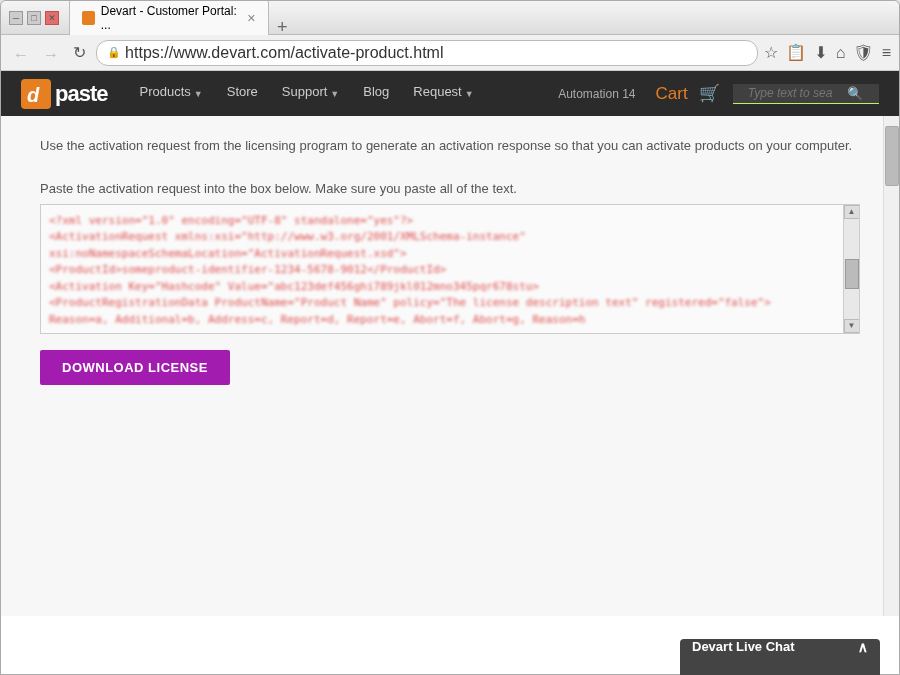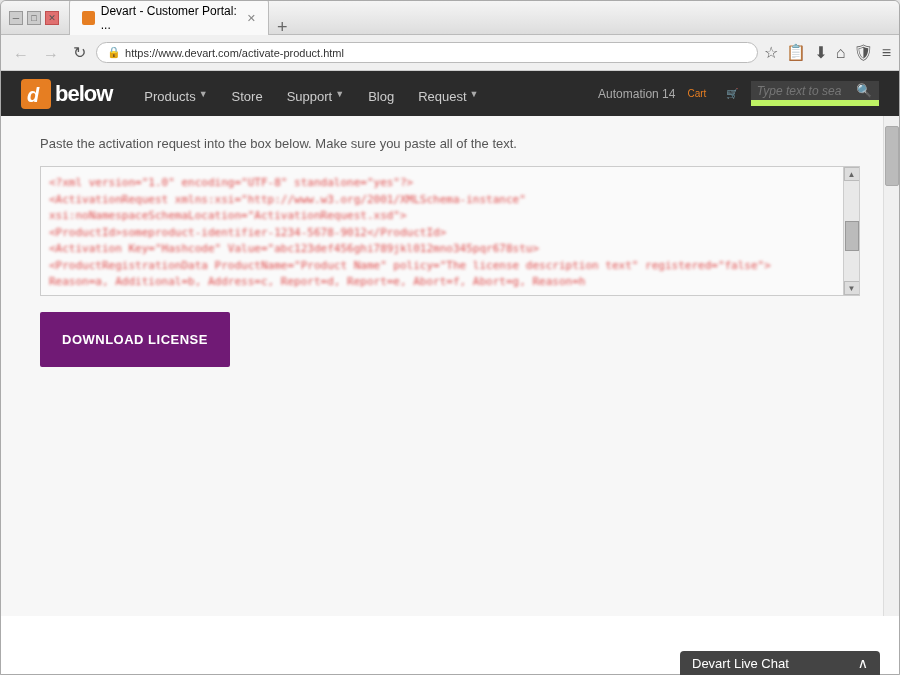--- a/index.html
+++ b/index.html
@@ -88,21 +88,21 @@
       border: 1px solid #bbb;
       border-radius: 12px;
       padding: 3px 10px;
       font-size: 12px;
       color: #333;
       display: flex;
       align-items: center;
       gap: 4px;
     }
     .url-box .lock-icon { color: #555; font-size: 11px; }
-    .url-text { flex: 1; font-size: 11px; color: #333; }
+    .url-text { flex: 1; font-size: 16px; color: #333; }
     .toolbar-icons {
       display: flex;
       gap: 8px;
       align-items: center;
     }
     .toolbar-icon { font-size: 16px; color: #555; cursor: pointer; }
 
     
     .page-content {
       flex: 1;
@@ -150,46 +150,47 @@
       align-items: center;
       gap: 0;
       flex: 1;
     }
     .nav-link {
       color: #ccc;
       font-size: 13px;
       padding: 12px 12px;
       height: 34px;
       display: flex;
-      align-items: flex-start;
+      align-items: flex-end;
       cursor: pointer;
       text-decoration: none;
       white-space: nowrap;
     }
     .nav-link .arrow { font-size: 9px; margin-left: 3px; color: #aaa; }
     .nav-right {
       display: flex;
       align-items: center;
       gap: 12px;
     }
     .account-info { color: #aaa; font-size: 12px; }
     .cart-link {
       color: #e67e22;
-      font-size: 10px;
-      display: flex;
-      align-items: center;
-      gap: 20px;
+      font-size: 17px;
+      display: flex;
+      align-items: center;
+      gap: 12px;
       cursor: pointer;
+      margin-left: 8px;
     }
     .search-box {
       display: flex;
       align-items: center;
       background: rgba(255,255,255,0.1);
-      border-bottom: 6px solid #bef264;
-      padding: 2px 6px;
+      border-bottom: 1px solid #bef264;
+      padding: 2px 15px;
     }
     .search-input-nav {
       background: transparent;
       border: none;
       color: #aaa;
       font-size: 12px;
       outline: none;
       width: 100px;
       font-style: italic;
     }
@@ -221,21 +222,21 @@
     .section-title {
       font-size: 18px;
       font-weight: bold;
       color: #222;
       margin-bottom: 10px;
     }
 
     .section-sub {
       color: #555;
       font-size: 13px;
-      margin-bottom: 15px;
+      margin-bottom: 8px;
     }
 
     .activation-textarea-wrapper {
       border: 1px solid #ccc;
       background: #fafafa;
       position: relative;
       margin-bottom: 16px;
       height: 130px;
       overflow: hidden;
     }
@@ -283,46 +284,47 @@
     
     .blurred-text {
       filter: blur(1.5px);
       color: #e05050;
       font-size: 11px;
       line-height: 1.5;
       font-family: monospace;
     }
 
     .download-btn {
-      background: #701a75;
+      background: #a21caf;
       color: white;
       border: none;
-      padding: 20px 22px;
+      padding: 10px 22px;
       font-size: 13px;
       font-weight: bold;
       cursor: pointer;
       text-transform: uppercase;
       letter-spacing: 0.5px;
       border-radius: 2px;
     }
 
     
     .live-chat {
       position: fixed;
       bottom: 0;
       right: 20px;
       width: 200px;
-      height: 24px;
+      height: 36px;
       background: #444;
       display: flex;
-      align-items: center;
+      align-items: flex-start;
       justify-content: space-between;
       padding: 0 12px;
       cursor: pointer;
       border-radius: 4px 4px 0 0;
+      font-weight: bold;
     }
     .live-chat-text { color: white; font-size: 13px; }
     .live-chat-arrow { color: white; font-size: 14px; }
 
     
     .page-scrollbar {
       position: absolute;
       right: 0;
       top: 0;
       bottom: 0;
@@ -383,21 +385,21 @@
   <div class="page-content" style="position:relative;">
 
     <div class="site-nav">
       <div class="devart-logo">
         <div class="logo-icon">
           <svg width="26" height="26" viewBox="0 0 26 26">
             <rect width="26" height="26" rx="3" fill="#e67e22"></rect>
             <text x="4" y="21" font-size="20" font-style="italic" font-weight="bold" fill="white" font-family="Arial">d</text>
           </svg>
         </div>
-        <span class="logo-text">below</span>
+        <span class="logo-text">paste</span>
       </div>
       <div class="nav-links">
         <a class="nav-link">
           <span>Products</span>
           <span class="arrow">▼</span>
         </a>
         <a class="nav-link">
           <span>Store</span>
         </a>
         <a class="nav-link">
@@ -422,20 +424,21 @@
           <input class="search-input-nav" type="text" placeholder="Type text to sea" style="">
           <span class="search-icon-nav">🔍</span>
         </div>
       </div>
     </div>
 
     <div style="background: #f7f7f7; padding-bottom: 60px; min-height: 500px; position: relative;">
       <div class="page-body">
 
 
+        <p class="intro-text">Use the activation request from the licensing program to generate an activation response so that you can activate products on your computer.</p>
 
 
         <p class="section-sub">Paste the activation request into the box below. Make sure you paste all of the text.</p>
 
         <div class="activation-textarea-wrapper">
           <div style="position:absolute;top:0;left:0;right:16px;bottom:0;padding:8px;overflow:hidden;font-family:monospace;font-size:11px;line-height:1.45;color:#d44;">
             <div class="blurred-text">
 &lt;?xml version="1.0" encoding="UTF-8" standalone="yes"?&gt;<br>
 &lt;ActivationRequest xmlns:xsi="http://www.w3.org/2001/XMLSchema-instance" xsi:noNamespaceSchemaLocation="ActivationRequest.xsd"&gt;<br>
 &lt;ProductId&gt;someproduct-identifier-1234-5678-9012&lt;/ProductId&gt;<br>

